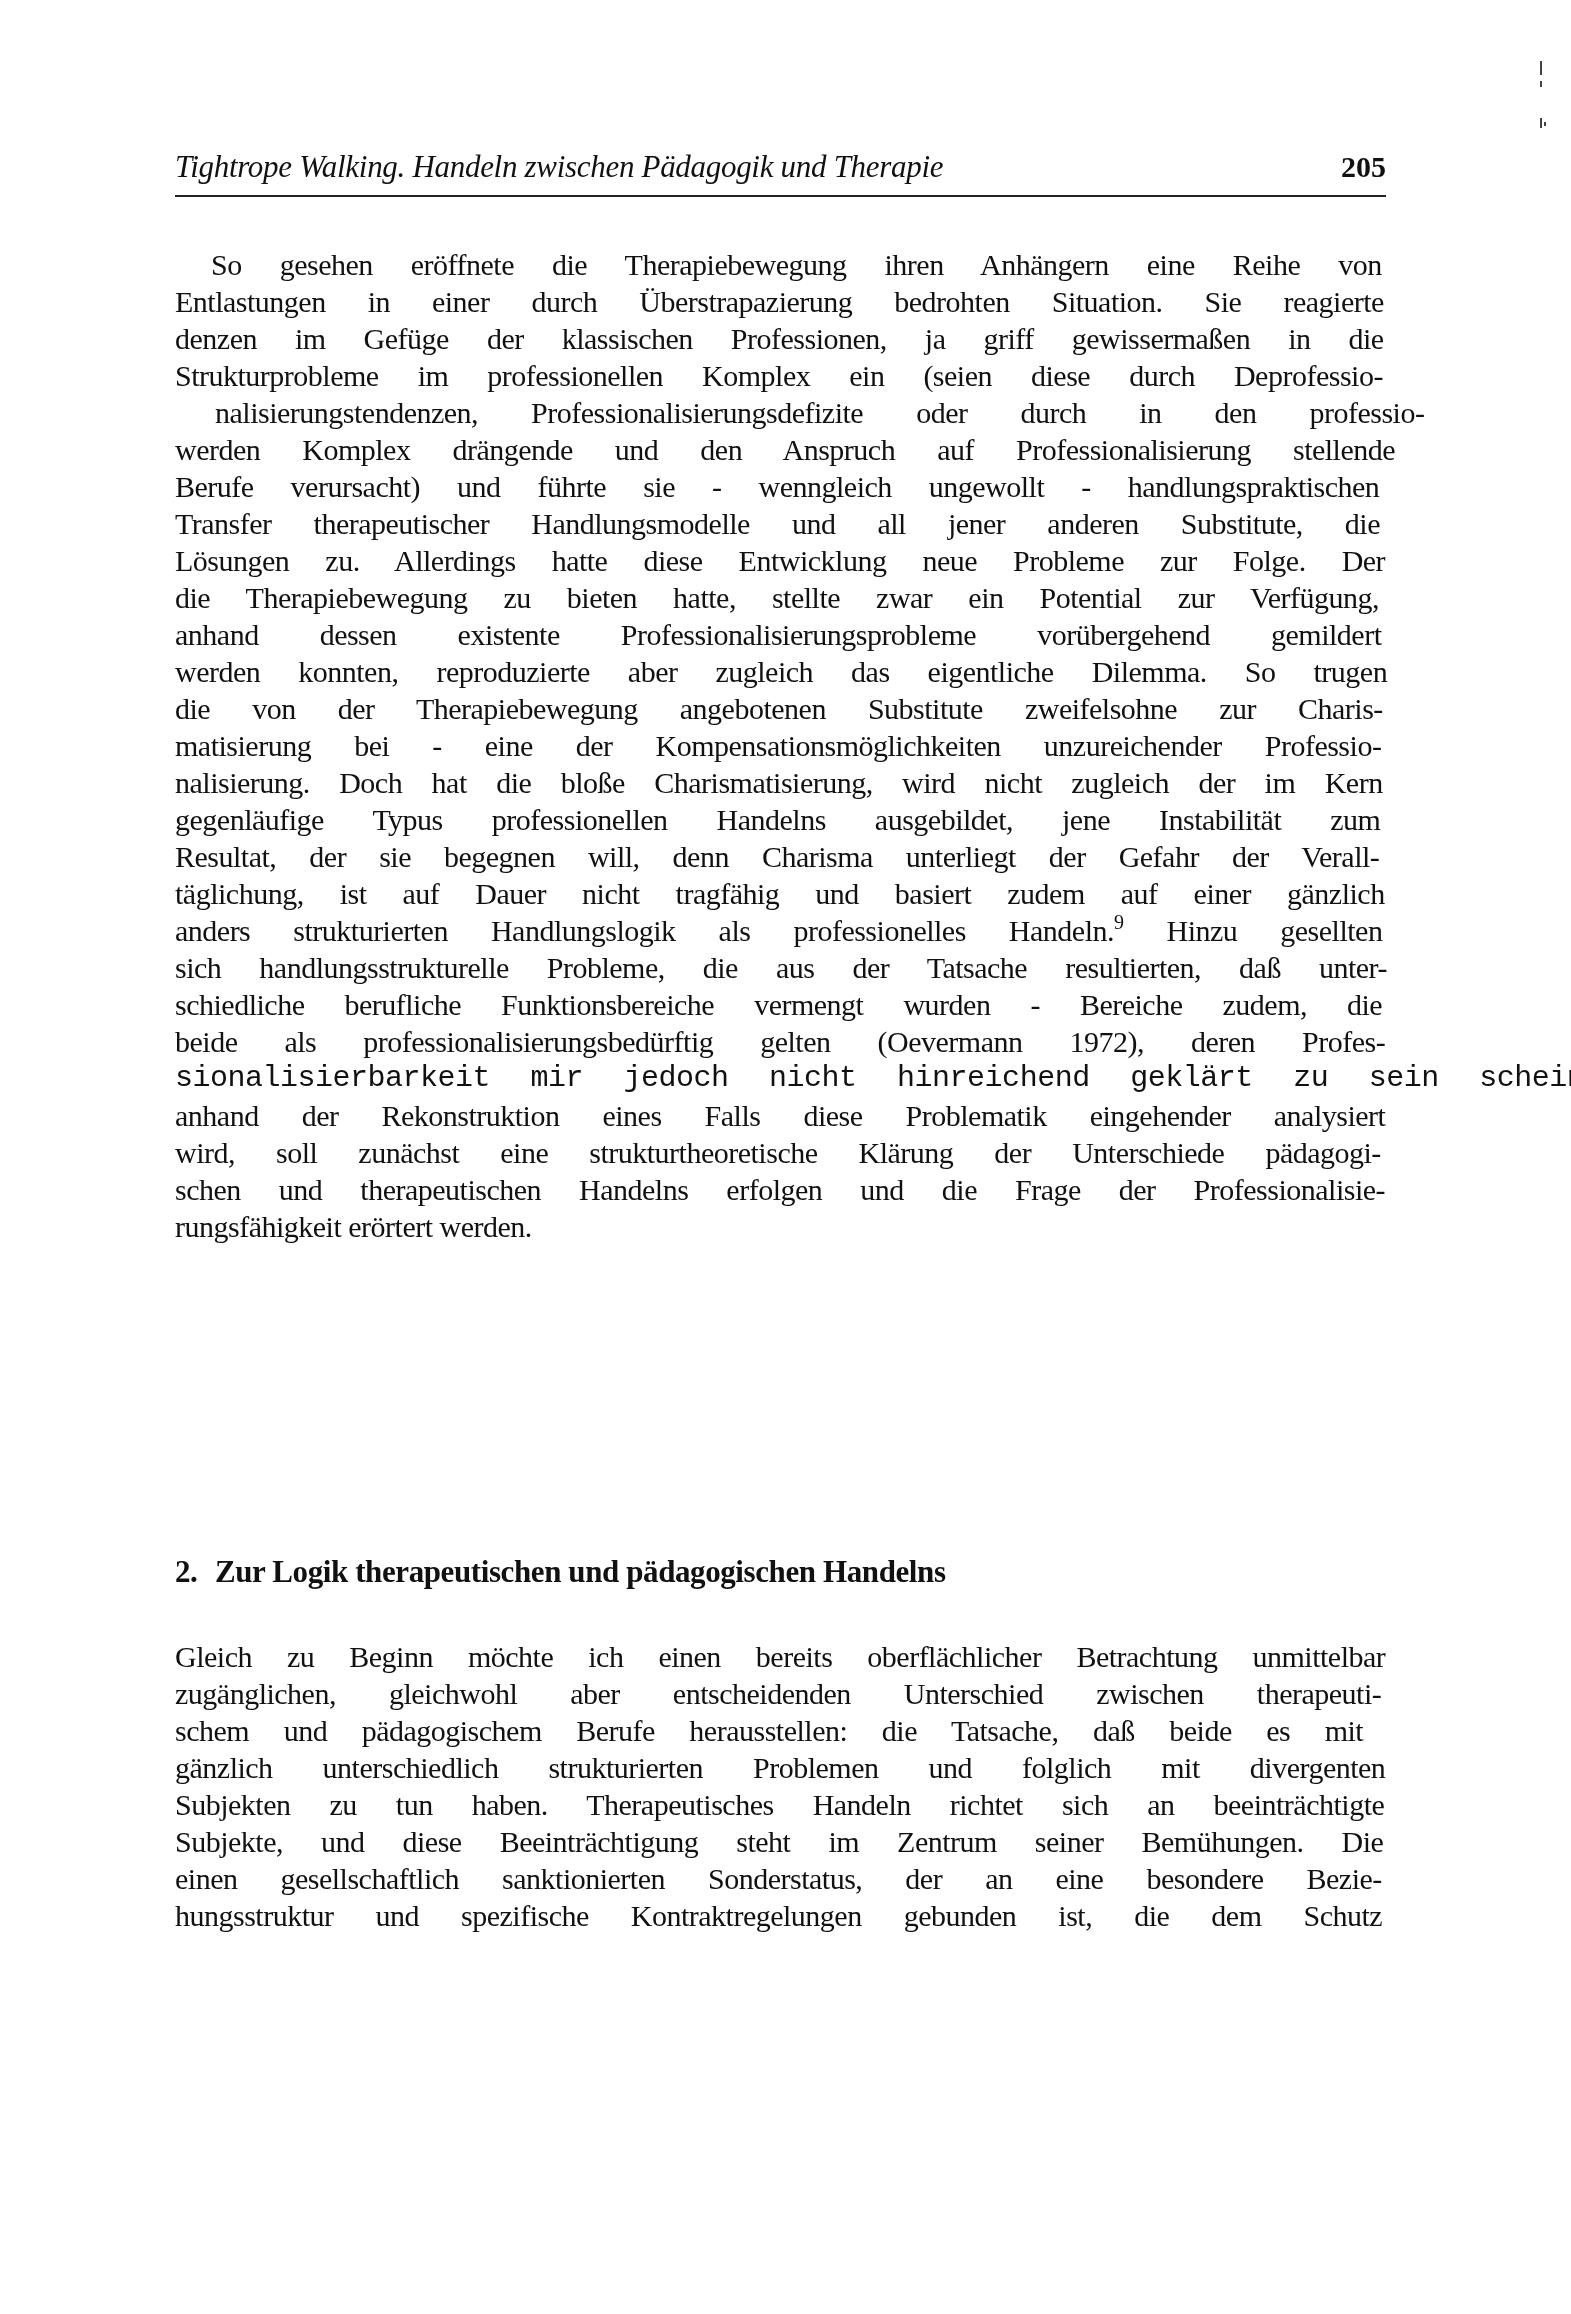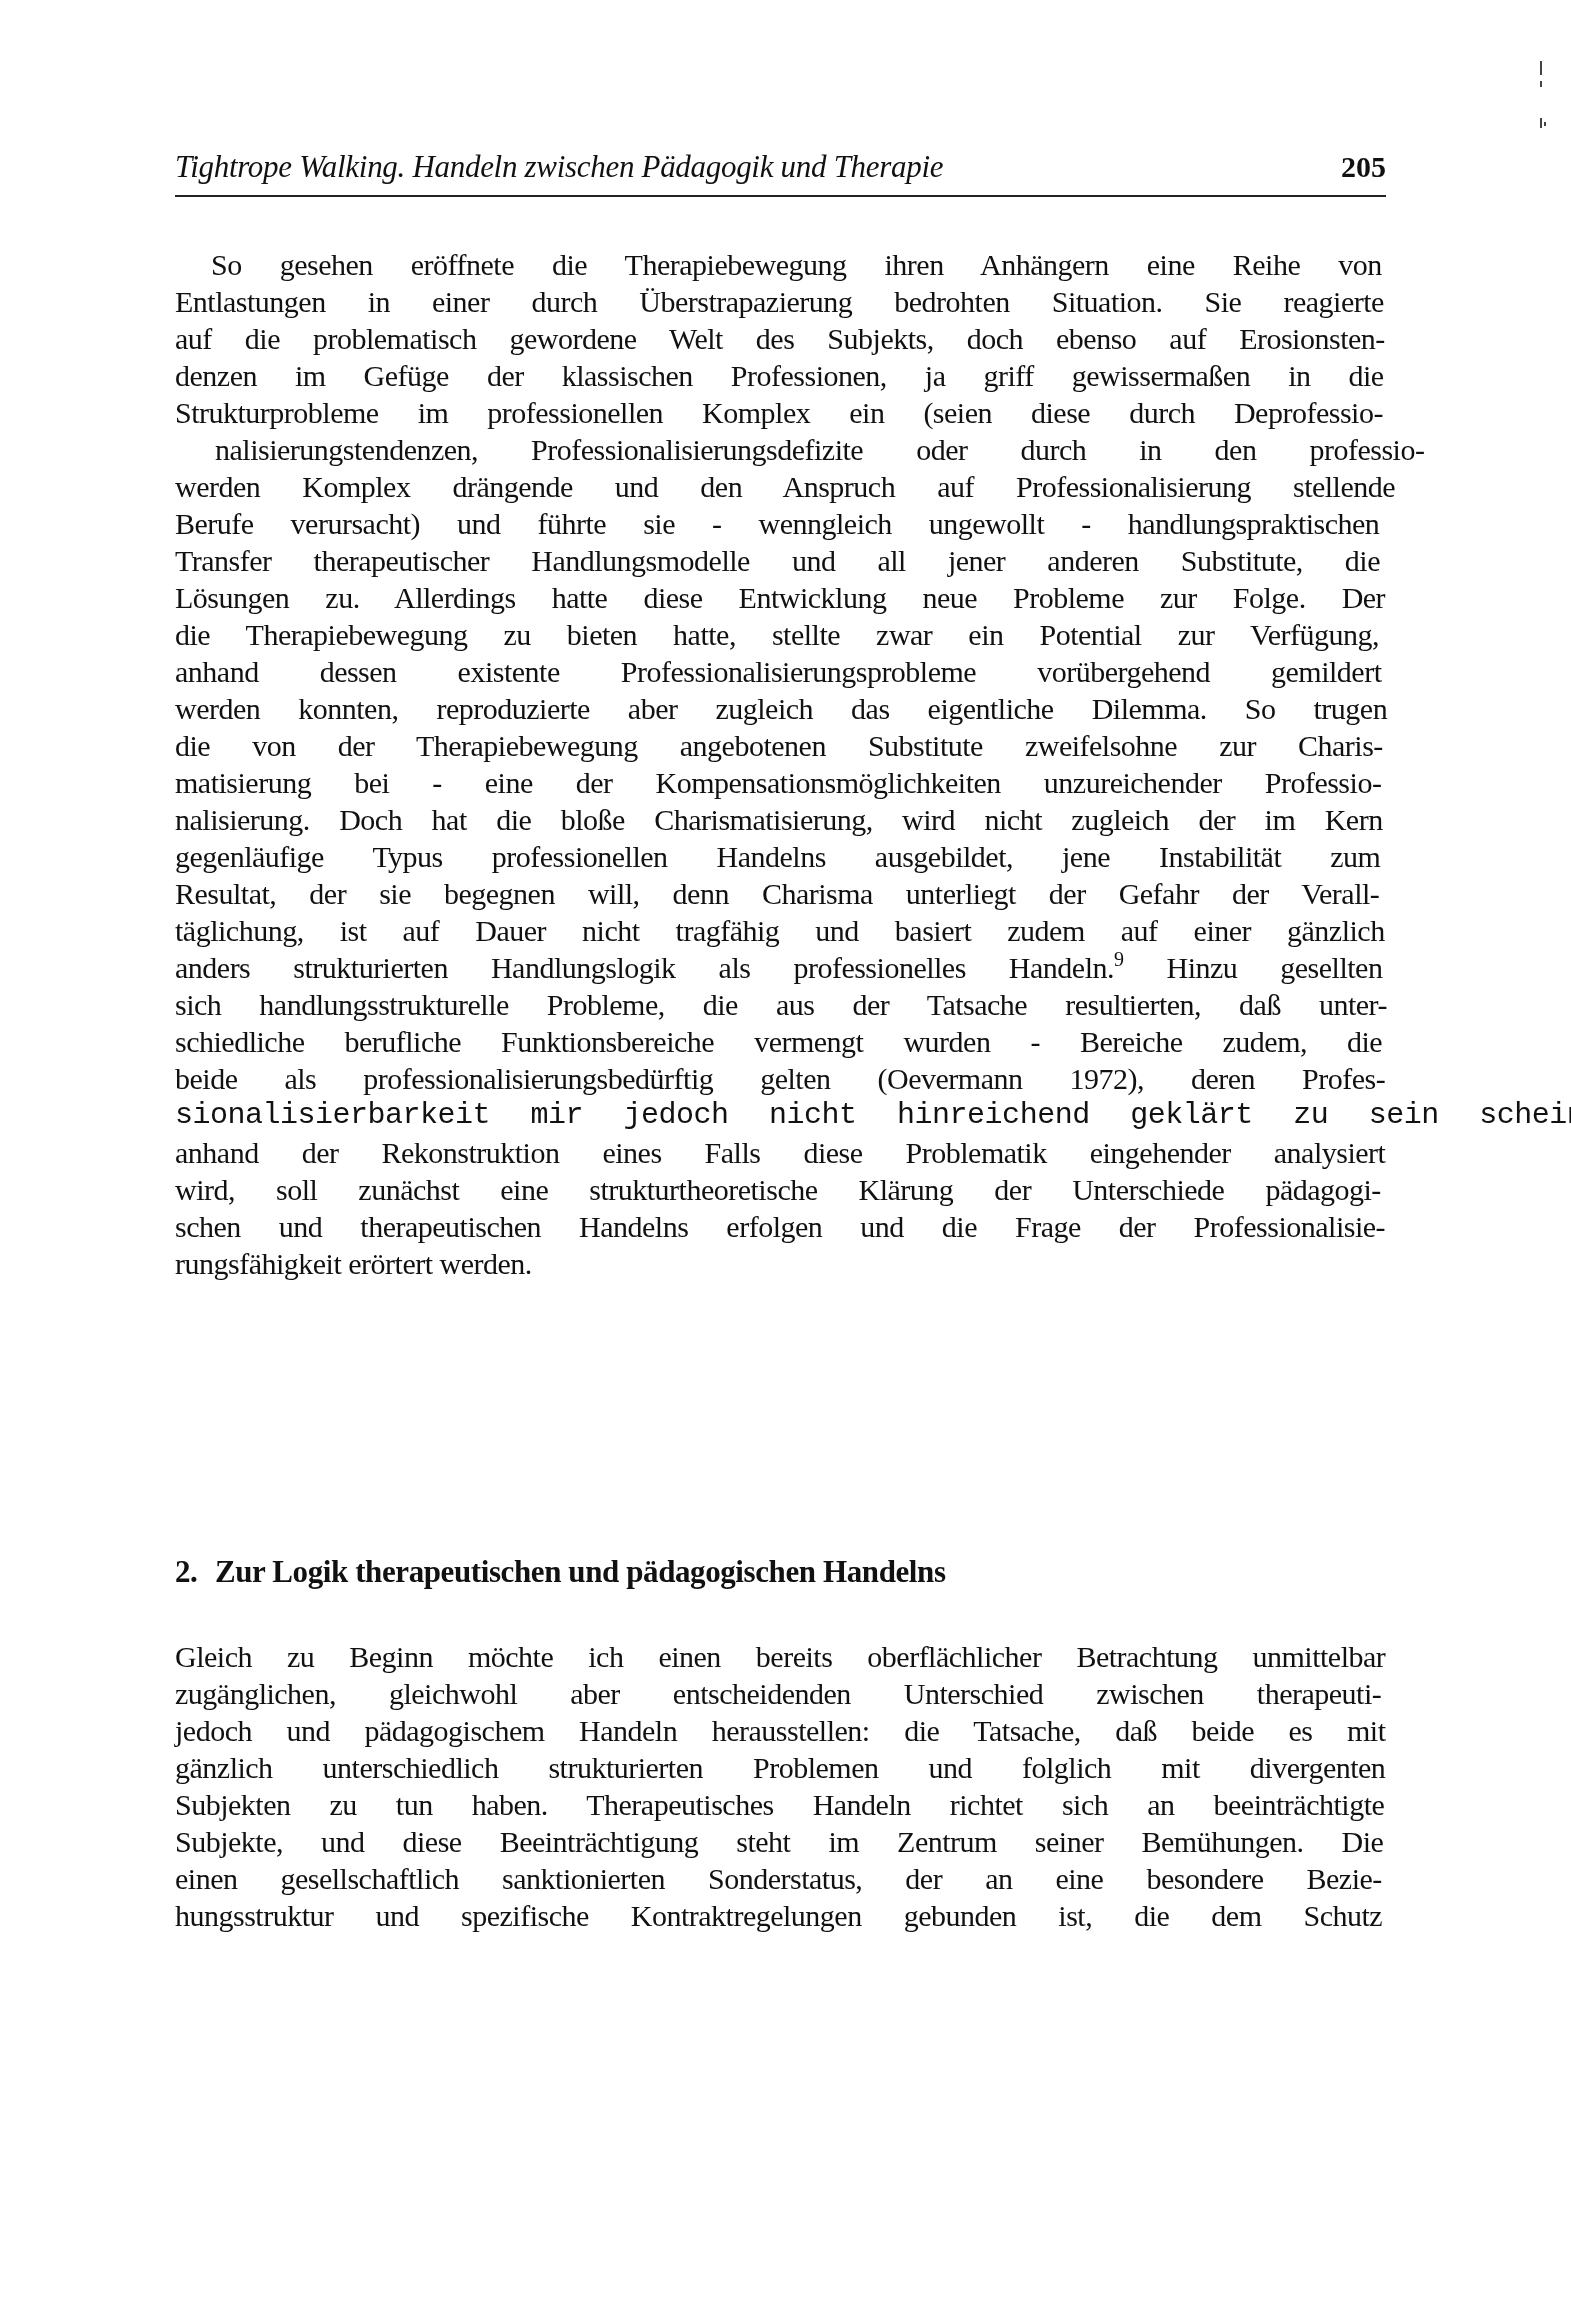--- a/index.html
+++ b/index.html
@@ -125,21 +125,20 @@
   <div class="scan-marks">
     <span style="top:0;height:14px;left:0;"></span>
     <span style="top:20px;height:6px;left:0;"></span>
     <span style="top:57px;height:10px;left:0;"></span>
     <span style="top:61px;height:4px;left:4px;width:2px;"></span>
   </div>
 
   <div class="text-block para1">
     <span class="line indent" style="word-spacing: 31px; display: block; text-align-last: left;">So gesehen eröffnete die Therapiebewegung ihren Anhängern eine Reihe von</span>
     <span class="line" style="word-spacing: 35px; display: block; text-align-last: left;">Entlastungen in einer durch Überstrapazierung bedrohten Situation. Sie reagierte</span>
-    <span class="line" style="word-spacing: 26px; display: block; text-align-last: left;">auf die problematisch gewordene Welt des Subjekts, doch ebenso auf Erosionsten-</span>
     <span class="line" style="word-spacing: 31px; display: block; text-align-last: left;">denzen im Gefüge der klassischen Professionen, ja griff gewissermaßen in die</span>
     <span class="line" style="word-spacing: 32px; display: block; text-align-last: left;">Strukturprobleme im professionellen Komplex ein (seien diese durch Deprofessio-</span>
     <span class="line" style="word-spacing: 46px; display: block; text-align-last: left; margin-left: 40px;">nalisierungstendenzen, Professionalisierungsdefizite oder durch in den professio-</span>
     <span class="line" style="word-spacing: 35px; display: block; text-align-last: left;">werden Komplex drängende und den Anspruch auf Professionalisierung stellende</span>
     <span class="line" style="word-spacing: 30px; display: block; text-align-last: left;">Berufe verursacht) und führte sie - wenngleich ungewollt - handlungspraktischen</span>
     <span class="line" style="word-spacing: 35px; display: block; text-align-last: left;">Transfer therapeutischer Handlungsmodelle und all jener anderen Substitute, die</span>
     <span class="line" style="word-spacing: 29px; display: block; text-align-last: left;">Lösungen zu. Allerdings hatte diese Entwicklung neue Probleme zur Folge. Der</span>
     <span class="line" style="word-spacing: 29px; display: block; text-align-last: left;">die Therapiebewegung zu bieten hatte, stellte zwar ein Potential zur Verfügung,</span>
     <span class="line" style="word-spacing: 54px; display: block; text-align-last: left;">anhand dessen existente Professionalisierungsprobleme vorübergehend gemildert</span>
     <span class="line" style="word-spacing: 31px; display: block; text-align-last: left;">werden konnten, reproduzierte aber zugleich das eigentliche Dilemma. So trugen</span>
@@ -160,21 +159,21 @@
     <span class="line last">rungsfähigkeit erörtert werden.</span>
   </div>
 
   <div class="section-heading">
     <span class="num">2.</span><span>Zur Logik therapeutischen und pädagogischen Handelns</span>
   </div>
 
   <div class="text-block para2">
     <span class="line" style="word-spacing: 28px; display: block; text-align-last: left;">Gleich zu Beginn möchte ich einen bereits oberflächlicher Betrachtung unmittelbar</span>
     <span class="line" style="word-spacing: 46px; display: block; text-align-last: left;">zugänglichen, gleichwohl aber entscheidenden Unterschied zwischen therapeuti-</span>
-    <span class="line" style="word-spacing: 27.5px; display: block; text-align-last: left;">jedoch und pädagogischem Handeln herausstellen: die Tatsache, daß beide es mit</span>
+    <span class="line" style="word-spacing: 27.5px; display: block; text-align-last: left;">schem und pädagogischem Berufe herausstellen: die Tatsache, daß beide es mit</span>
     <span class="line" style="word-spacing: 43px; display: block; text-align-last: left;">gänzlich unterschiedlich strukturierten Problemen und folglich mit divergenten</span>
     <span class="line" style="word-spacing: 32px; display: block; text-align-last: left;">Subjekten zu tun haben. Therapeutisches Handeln richtet sich an beeinträchtigte</span>
     <span class="line" style="word-spacing: 31px; display: block; text-align-last: left;">Subjekte, und diese Beeinträchtigung steht im Zentrum seiner Bemühungen. Die</span>
     <span class="line" style="word-spacing: 36px; display: block; text-align-last: left;">einen gesellschaftlich sanktionierten Sonderstatus, der an eine besondere Bezie-</span>
     <span class="line" style="word-spacing: 35px; display: block; text-align-last: left;">hungsstruktur und spezifische Kontraktregelungen gebunden ist, die dem Schutz</span>
   </div>
 
 </div>
 
 

